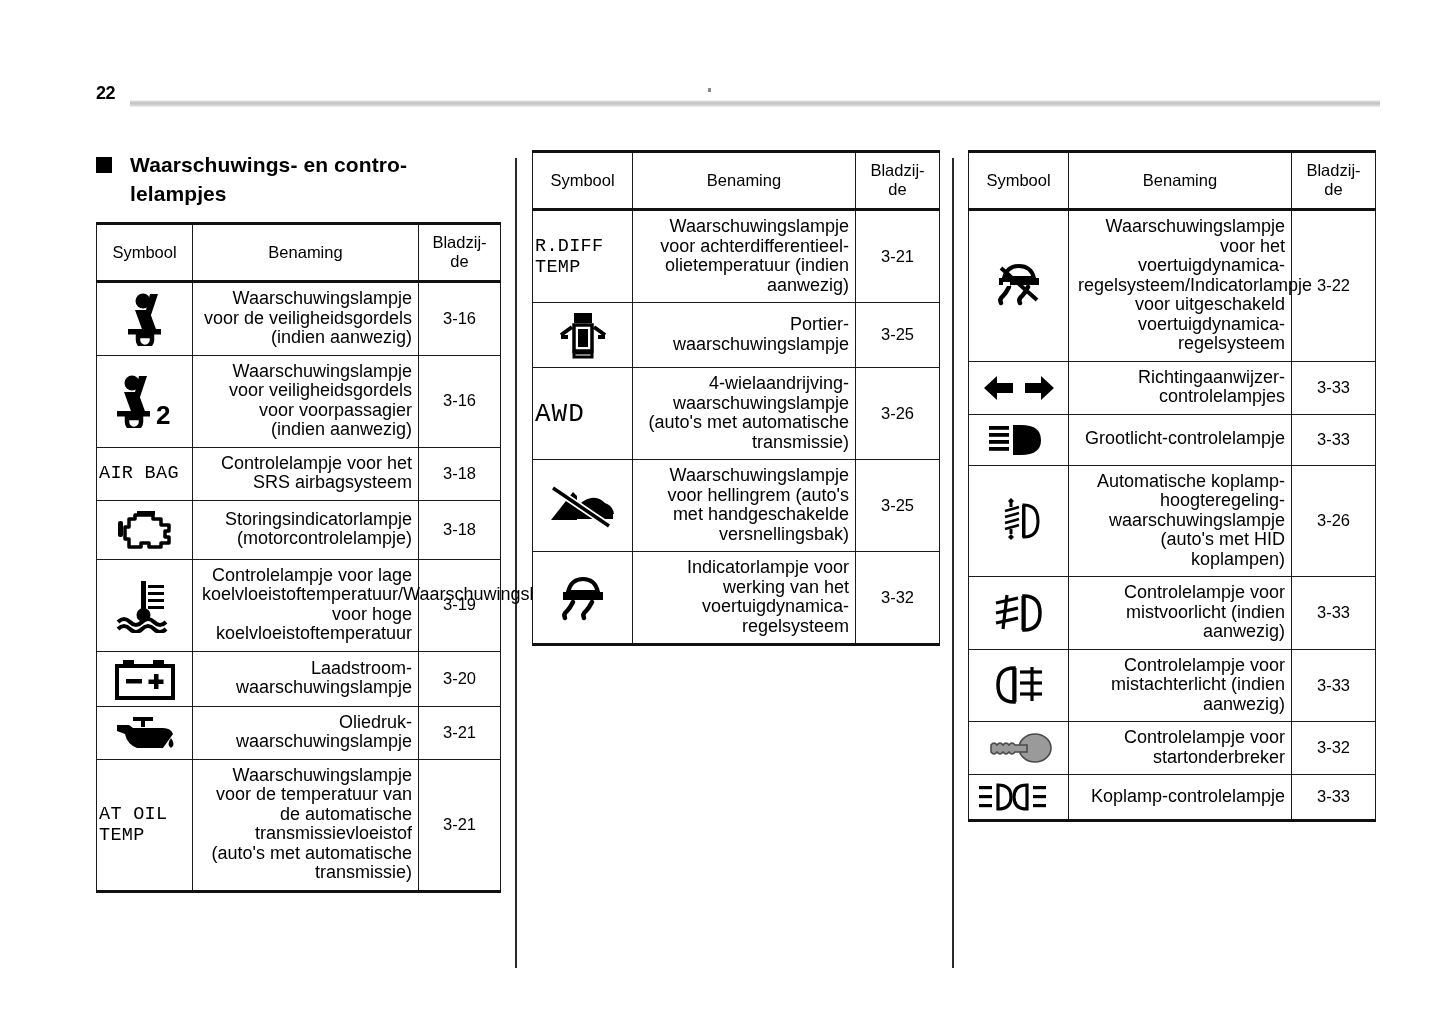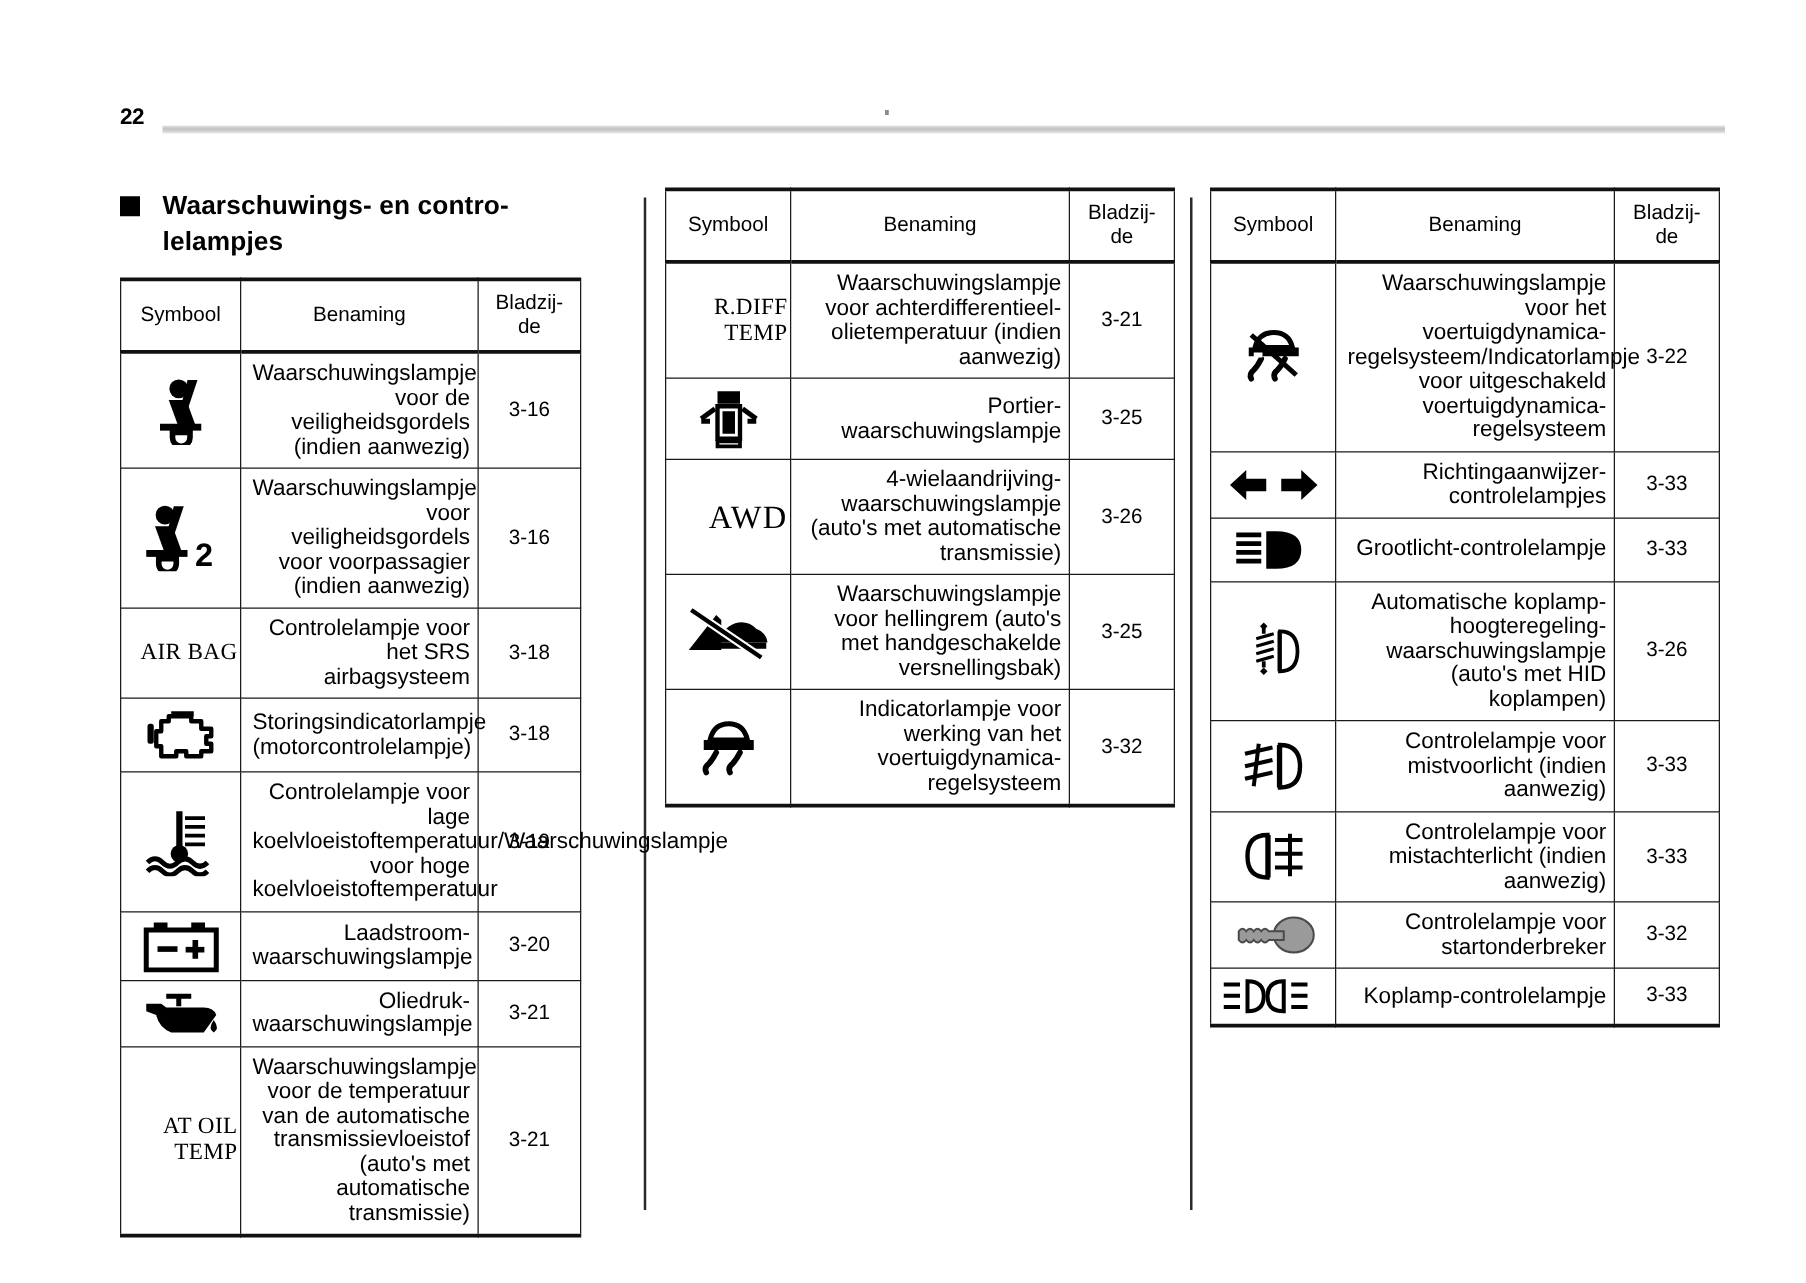--- a/index.html
+++ b/index.html
@@ -45,21 +45,21 @@
     left: 708px; top: 88px;
     width: 3px; height: 4px;
     background: #8a8a8a;
   }
 
   
   .col {
     position: absolute;
     top: 150px;
   }
-  #col-1 { left: 96px;  width: 369px; }
+  #col-1 { left: 96px;  width: 405px; }
   #col-2 { left: 532px; width: 408px; }
   #col-3 { left: 968px; width: 408px; }
 
   
   .col-sep {
     position: absolute;
     width: 2px;
     background: #2a2a2a;
   }
   #sep-1 { left: 515px; top: 158px; height: 810px; }
@@ -126,26 +126,26 @@
   
   col.w-sym  { width: 96px; }
   col.w-page { width: 82px; }
   col.w-sym-2  { width: 100px; }
   col.w-page-2 { width: 84px; }
   col.w-sym-3  { width: 100px; }
   col.w-page-3 { width: 84px; }
 
   
   .txtsym {
-    font-family: Liberation Serif, serif;
+    font-family: Liberation Mono, monospace;
     font-size: 20px;
     line-height: 22px;
     letter-spacing: 0.3px;
     display: block;
-    text-align: right;
+    text-align: left;
   }
   .txtsym.small { font-size: 18.5px; line-height: 21px; }
   .txtsym.big   { font-size: 26px; line-height: 28px; letter-spacing: 1px; }
 
   .icon-wrap {
     display: flex;
     align-items: center;
     justify-content: center;
     width: 100%;
   }

